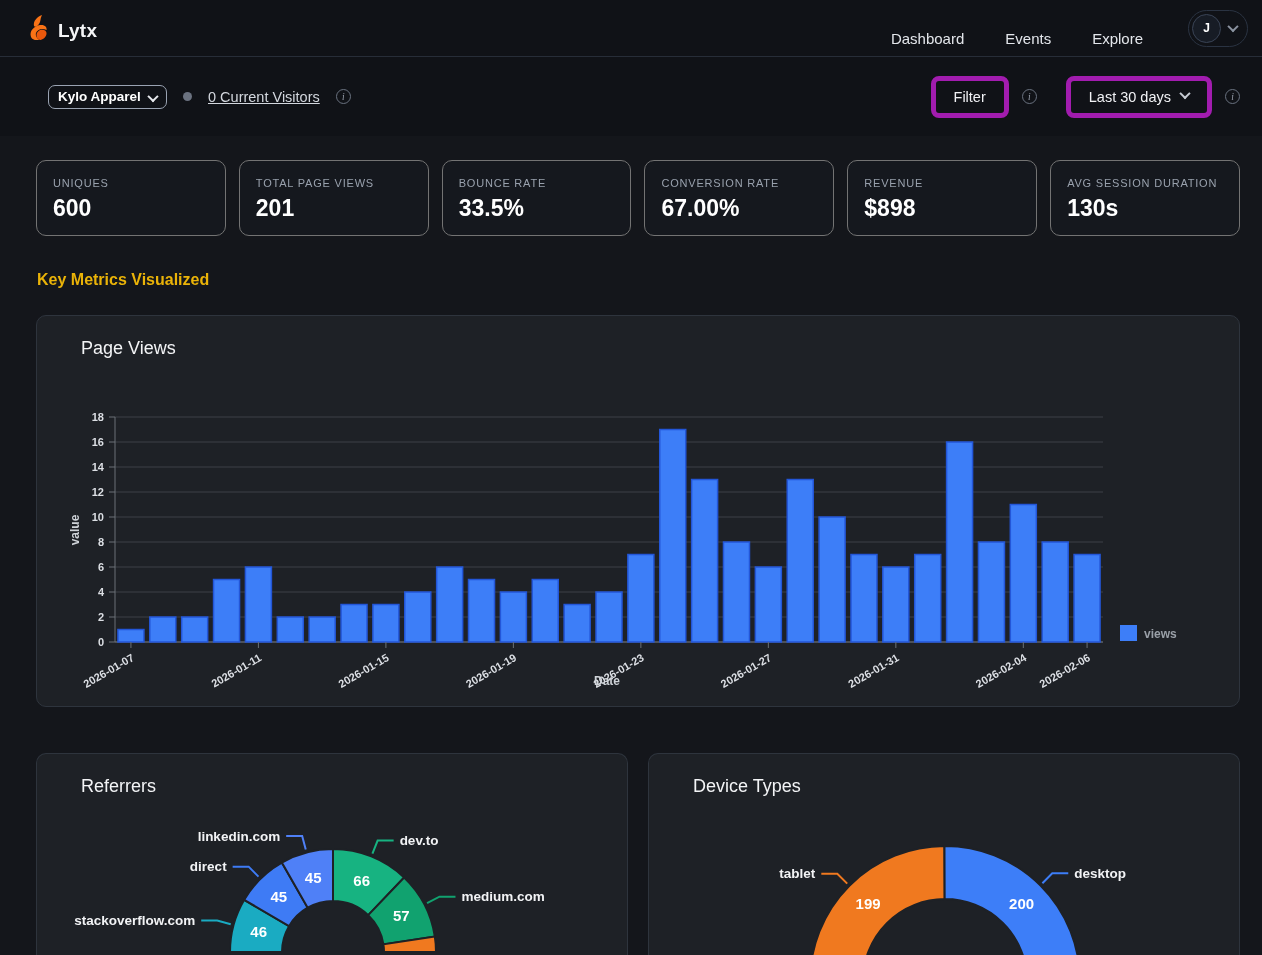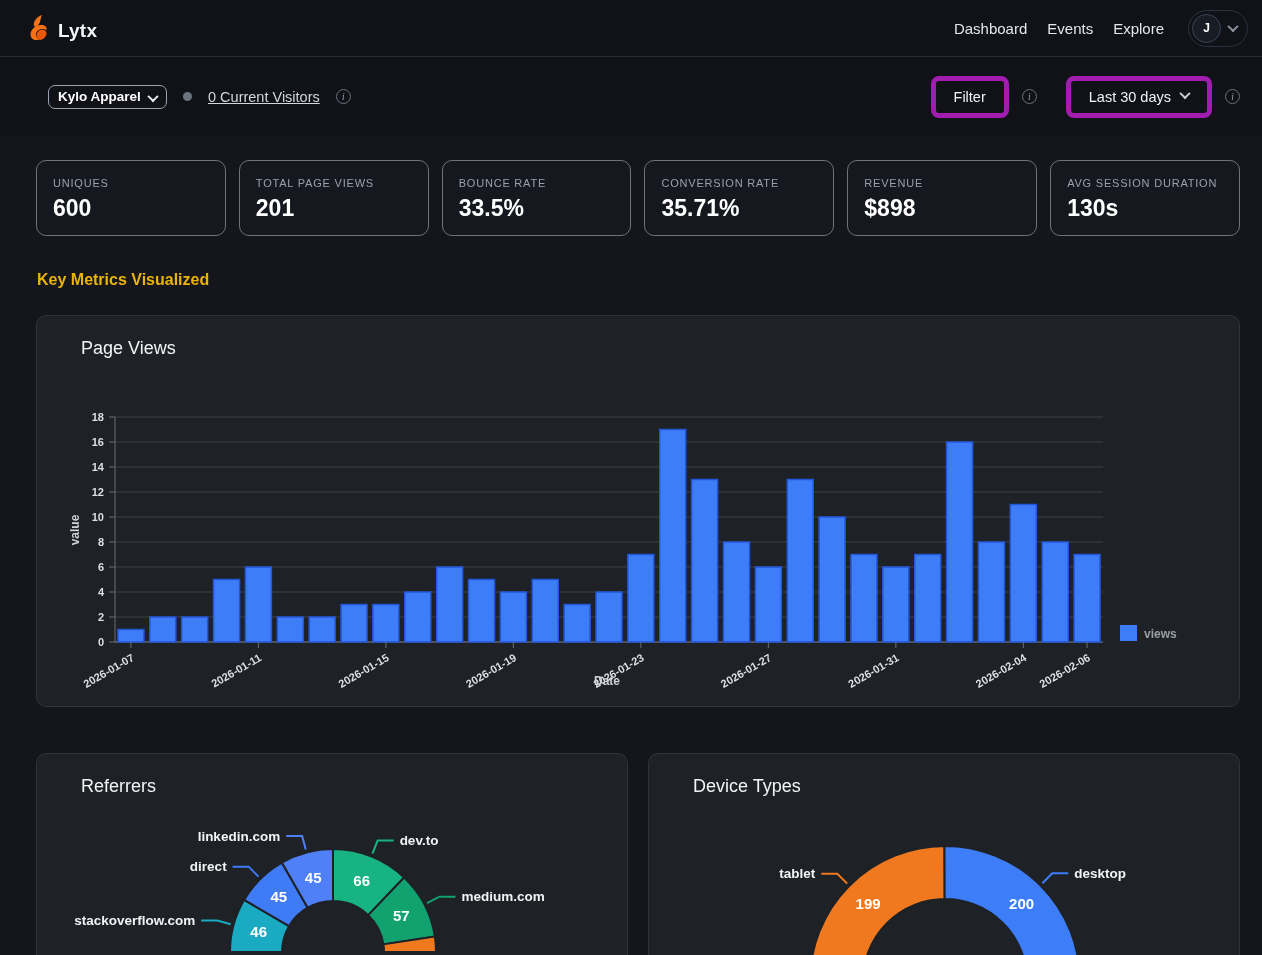--- a/index.html
+++ b/index.html
@@ -12,21 +12,21 @@
   }
   
   .topnav {
     height:57px; background:#101217;
     border-bottom:1px solid #272d38;
     display:flex; align-items:center; justify-content:space-between;
     padding:0 14px 0 28px;
   }
   .brand { display:flex; align-items:center; gap:10px; }
   .brand-name { font-size:19px; font-weight:700; color:#f4f5f7; letter-spacing:.2px;margin-top:6px; }
-  .nav-right { display:flex; align-items:center; gap:20px; }
+  .nav-right { display:flex; align-items:flex-end; gap:41px; }
   .nav-link { font-size:15px; color:#e3e6eb; text-decoration:none; cursor:pointer; }
   .avatar-pill {
     margin-left:4px; display:flex; align-items:center; gap:8px;
     border:1px solid #2a3342; border-radius:20px; padding:3px 10px 3px 3px; cursor:pointer;
   }
   .avatar-circle {
     width:29px; height:29px; border-radius:50%;
     border:1px solid #3a4456; background:#171c25;
     display:flex; align-items:center; justify-content:center;
     font-size:12px; font-weight:700; color:#fff;
@@ -143,21 +143,21 @@
     <div class="stat-card">
       <div class="stat-label">TOTAL PAGE VIEWS</div>
       <div class="stat-value">201</div>
     </div>
     <div class="stat-card">
       <div class="stat-label">BOUNCE RATE</div>
       <div class="stat-value">33.5%</div>
     </div>
     <div class="stat-card">
       <div class="stat-label">CONVERSION RATE</div>
-      <div class="stat-value">35.71%</div>
+      <div class="stat-value">67.00%</div>
     </div>
     <div class="stat-card">
       <div class="stat-label">REVENUE</div>
       <div class="stat-value">$898</div>
     </div>
     <div class="stat-card">
       <div class="stat-label">AVG SESSION DURATION</div>
       <div class="stat-value">130s</div>
     </div>
   </div>

